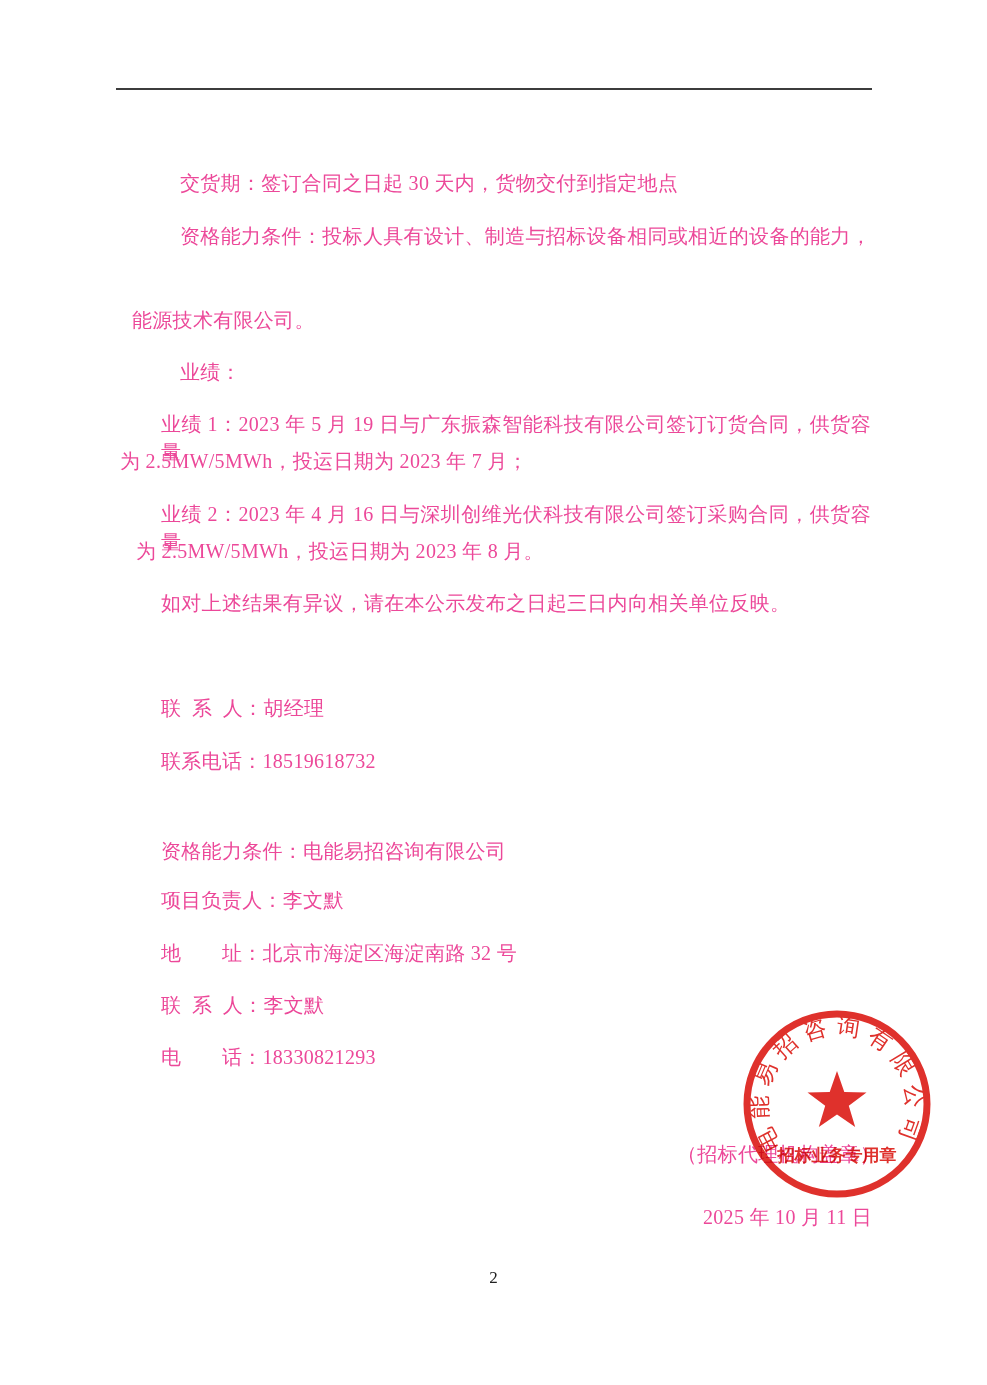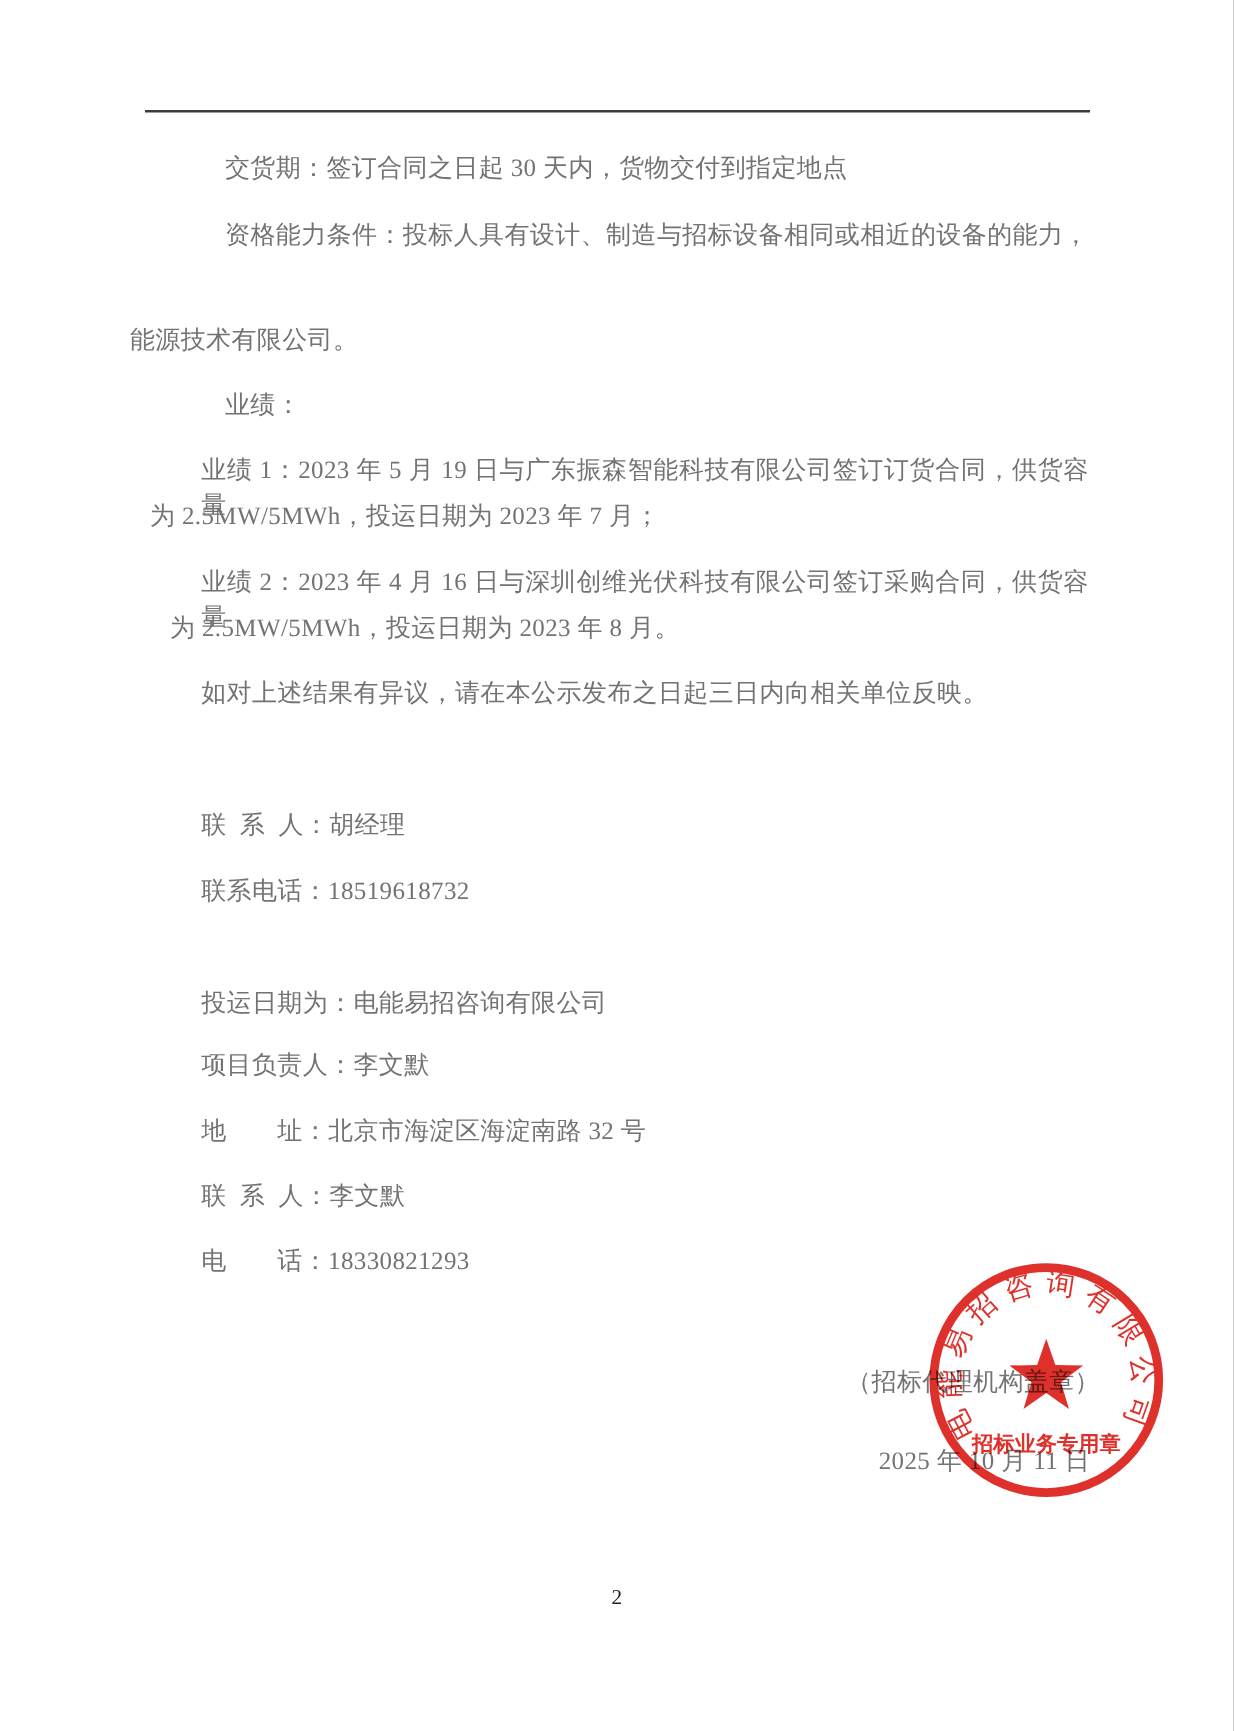--- a/index.html
+++ b/index.html
@@ -11,23 +11,24 @@
     font-family:"Liberation Serif","DejaVu Serif",serif;
     overflow:hidden;
   }
   .header-rule{
     position:absolute;left:116px;top:88px;width:756px;height:2px;
     background:#3c3c3c;
   }
   .line{
     position:absolute;
     font-size:20px;line-height:28px;
-    color:#737373;
+    color:#ec4899;
     white-space:pre;
     letter-spacing:0.3px;
+    margin-top:48px;
   }
   .j{
     white-space:normal;
     text-align:justify;
     text-align-last:justify;
   }
   .page-number{
     position:absolute;left:0;top:1268px;width:100%;
     text-align:center;font-size:17px;color:#212121;
   }
@@ -40,30 +41,30 @@
 </style>
 </head>
 <body>
 
 <div class="page">
 
   <div class="header-rule"></div>
 
   <div class="line" style="top:121px;left:180px">交货期：签订合同之日起 30 天内，货物交付到指定地点</div>
   <div class="line j" style="top:174px;left:180px;width:691px">资格能力条件：投标人具有设计、制造与招标设备相同或相近的设备的能力，</div>
-  <div class="line" style="top:258px;left:104px">能源技术有限公司。</div>
+  <div class="line" style="top:258px;left:132px">能源技术有限公司。</div>
   <div class="line" style="top:310px;left:180px">业绩：</div>
   <div class="line j" style="top:362px;left:161px;width:710px">业绩 1：2023 年 5 月 19 日与广东振森智能科技有限公司签订订货合同，供货容量</div>
   <div class="line" style="top:399px;left:120px">为 2.5MW/5MWh，投运日期为 2023 年 7 月；</div>
   <div class="line j" style="top:452px;left:161px;width:710px">业绩 2：2023 年 4 月 16 日与深圳创维光伏科技有限公司签订采购合同，供货容量</div>
   <div class="line" style="top:489px;left:136px">为 2.5MW/5MWh，投运日期为 2023 年 8 月。</div>
   <div class="line" style="top:541px;left:161px">如对上述结果有异议，请在本公示发布之日起三日内向相关单位反映。</div>
   <div class="line" style="top:646px;left:161px">联  系  人：胡经理</div>
   <div class="line" style="top:699px;left:161px">联系电话：18519618732</div>
-  <div class="line" style="top:789px;left:161px">投运日期为：电能易招咨询有限公司</div>
+  <div class="line" style="top:789px;left:161px">资格能力条件：电能易招咨询有限公司</div>
   <div class="line" style="top:838px;left:161px">项目负责人：李文默</div>
   <div class="line" style="top:891px;left:161px">地　　址：北京市海淀区海淀南路 32 号</div>
   <div class="line" style="top:943px;left:161px">联  系  人：李文默</div>
   <div class="line" style="top:995px;left:161px">电　　话：18330821293</div>
 
   <div class="line" style="top:1092px;left:677px">（招标代理机构盖章）</div>
   <div class="line" style="top:1155px;left:703px">2025 年 10 月 11 日</div>
 
   <svg class="seal" viewBox="0 0 200 200" aria-hidden="true">
     <circle cx="100" cy="100" r="90" fill="none" stroke-width="7" stroke="#dd211c"></circle>

